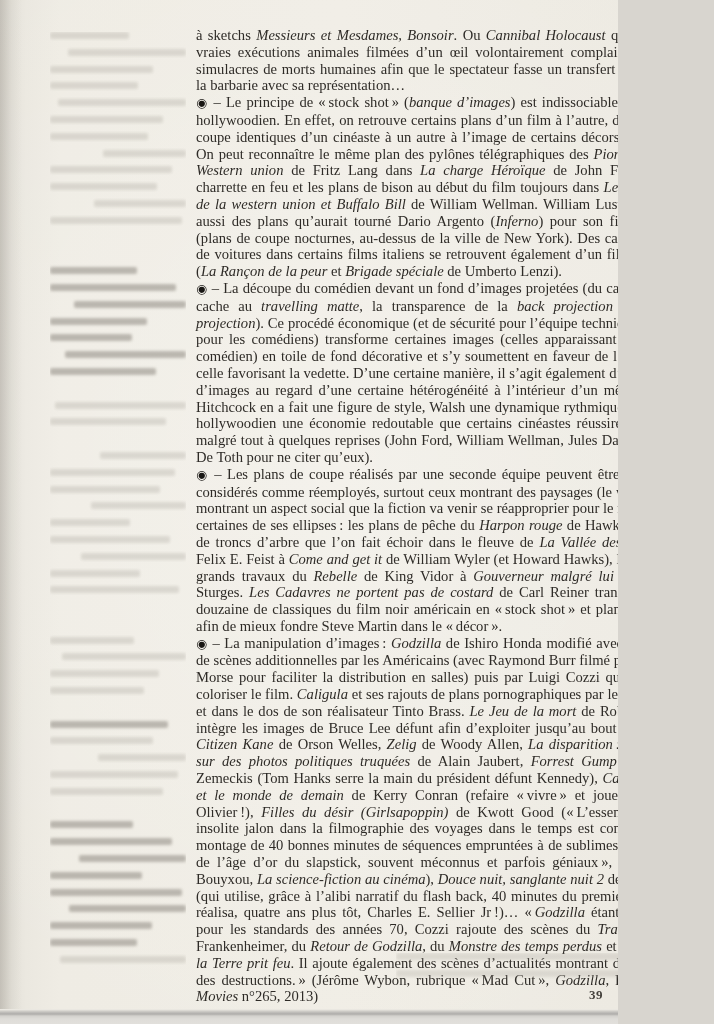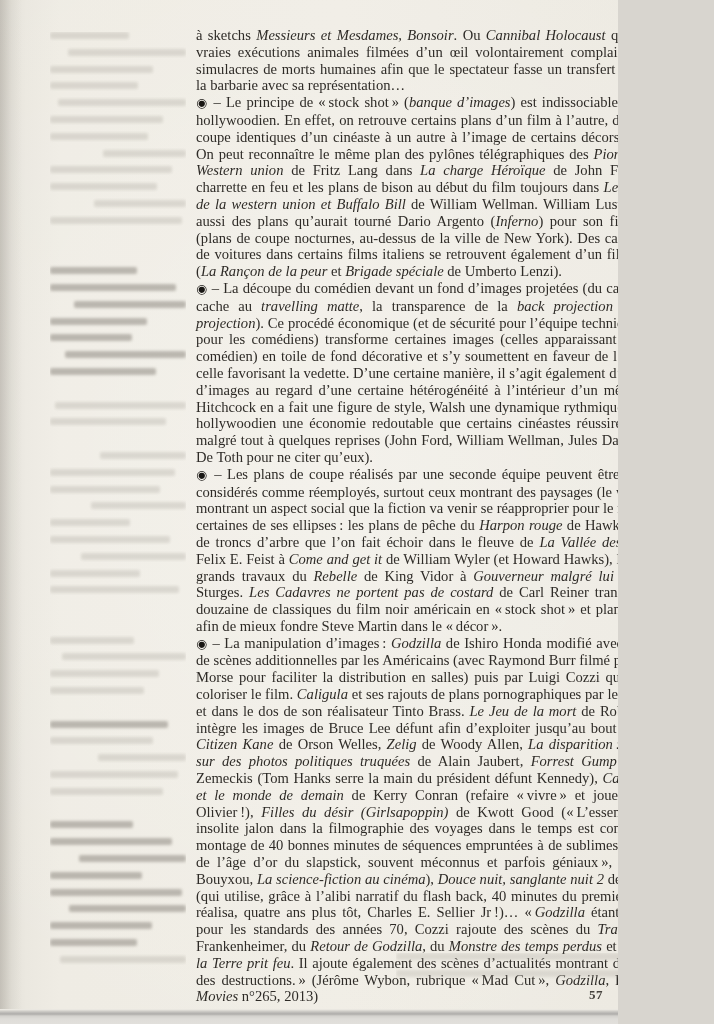--- a/index.html
+++ b/index.html
@@ -158,15 +158,15 @@
       <p><span>à sketchs </span><em>Messieurs et Mesdames, Bonsoir</em><span>. Ou </span><em>Cannibal Holocaust</em><span> qui joue des vraies exécutions animales filmées d’un œil volontairement complaisant et des simulacres de morts humaines afin que le spectateur fasse un transfert et mélange la barbarie avec sa représentation…</span></p>
       <p><span class="bullet">◉</span>&nbsp;– <span>Le principe de « stock shot » (</span><em>banque d’images</em><span>) est indissociable du cinéma hollywoodien. En effet, on retrouve certains plans d’un film à l’autre, des plans de coupe identiques d’un cinéaste à un autre à l’image de certains décors réutilisés ! On peut reconnaître le même plan des pylônes télégraphiques des </span><em>Pionniers de la Western union</em><span> de Fritz Lang dans </span><em>La charge Héroïque</em><span> de John Ford. Ou la charrette en feu et les plans de bison au début du film toujours dans </span><em>Les Pionniers de la western union et Buffalo Bill</em><span> de William Wellman. William Lustig utilisera aussi des plans qu’aurait tourné Dario Argento (</span><em>Inferno</em><span>) pour son film </span><em>Maniac</em><span> (plans de coupe nocturnes, au-dessus de la ville de New York). Des carambolages de voitures dans certains films italiens se retrouvent également d’un film à l’autre (</span><em>La Rançon de la peur</em><span> et </span><em>Brigade spéciale</em><span> de Umberto Lenzi).</span></p>
       <p><span class="bullet">◉</span>&nbsp;– <span>La découpe du comédien devant un fond d’images projetées (du cache contre-cache au </span><em>travelling matte</em><span>, la transparence de la </span><em>back projection</em><span> à la </span><em>front projection</em><span>). Ce procédé économique (et de sécurité pour l’équipe technique comme pour les comédiens) transforme certaines images (celles apparaissant derrière le comédien) en toile de fond décorative et s’y soumettent en faveur de l’autorité de celle favorisant la vedette. D’une certaine manière, il s’agit également d’un remploi d’images au regard d’une certaine hétérogénéité à l’intérieur d’un même plan… Hitchcock en a fait une figure de style, Walsh une dynamique rythmique, et le film hollywoodien une économie redoutable que certains cinéastes réussirent à briser malgré tout à quelques reprises (John Ford, William Wellman, Jules Dassin, André De Toth pour ne citer qu’eux).</span></p>
       <p><span class="bullet">◉</span>&nbsp;– <span>Les plans de coupe réalisés par une seconde équipe peuvent être également considérés comme réemployés, surtout ceux montrant des paysages (le western) ou montrant un aspect social que la fiction va venir se réapproprier pour le montage de certaines de ses ellipses : les plans de pêche du </span><em>Harpon rouge</em><span> de Hawks, les plans de troncs d’arbre que l’on fait échoir dans le fleuve de </span><em>La Vallée des géants</em><span> de Felix E. Feist à </span><em>Come and get it</em><span> de William Wyler (et Howard Hawks), les plans de grands travaux du </span><em>Rebelle</em><span> de King Vidor à </span><em>Gouverneur malgré lui</em><span> de Preston Sturges. </span><em>Les Cadavres ne portent pas de costard</em><span> de Carl Reiner transforme une douzaine de classiques du film noir américain en « stock shot » et plans de coupe afin de mieux fondre Steve Martin dans le « décor ».</span></p>
       <p><span class="bullet">◉</span>&nbsp;– <span>La manipulation d’images : </span><em>Godzilla</em><span> de Ishiro Honda modifié avec ses ajouts de scènes additionnelles par les Américains (avec Raymond Burr filmé par Terry O. Morse pour faciliter la distribution en salles) puis par Luigi Cozzi qui va même coloriser le film. </span><em>Caligula</em><span> et ses rajouts de plans pornographiques par le producteur et dans le dos de son réalisateur Tinto Brass. </span><em>Le Jeu de la mort</em><span> de Robert Clouse intègre les images de Bruce Lee défunt afin d’exploiter jusqu’au bout sa vedette, </span><em>Citizen Kane</em><span> de Orson Welles, </span><em>Zelig</em><span> de Woody Allen, </span><em>La disparition : variations sur des photos politiques truquées</em><span> de Alain Jaubert, </span><em>Forrest Gump</em><span> de Robert Zemeckis (Tom Hanks serre la main du président défunt Kennedy), </span><em>Capitaine Sky et le monde de demain</em><span> de Kerry Conran (refaire « vivre » et jouer Laurence Olivier !), </span><em>Filles du désir (Girlsapoppin)</em><span> de Kwott Good (« L’essentiel de cet insolite jalon dans la filmographie des voyages dans le temps est constitué d’un montage de 40 bonnes minutes de séquences empruntées à de sublimes burlesques de l’âge d’or du slapstick, souvent méconnus et parfois géniaux », Jean-Pierre Bouyxou, </span><em>La science-fiction au cinéma</em><span>), </span><em>Douce nuit, sanglante nuit 2</em><span> de Lee Harry (qui utilise, grâce à l’alibi narratif du flash back, 40 minutes du premier opus que réalisa, quatre ans plus tôt, Charles E. Sellier Jr !)… « </span><em>Godzilla</em><span> étant trop court pour les standards des années 70, Cozzi rajoute des scènes du </span><em>Train</em><span> de John Frankenheimer, du </span><em>Retour de Godzilla</em><span>, du </span><em>Monstre des temps perdus</em><span> et du </span><em>Jour où la Terre prit feu</em><span>. Il ajoute également des scènes d’actualités montrant des morts et des destructions. » (Jérôme Wybon, rubrique « Mad Cut », </span><em>Godzilla</em><span>, Revue </span><em>Mad Movies</em><span> n°265, 2013)</span></p>
     </div>
   <div class="ghost-patch">
       <div class="ghost-line" style="width: 96%;"></div>
       <div class="ghost-line" style="width: 88%;"></div>
     </div>
-  <div class="page-number">57</div>
+  <div class="page-number">39</div>
   <div class="bottom-edge"></div>
 </div>
 
 </body></html>

